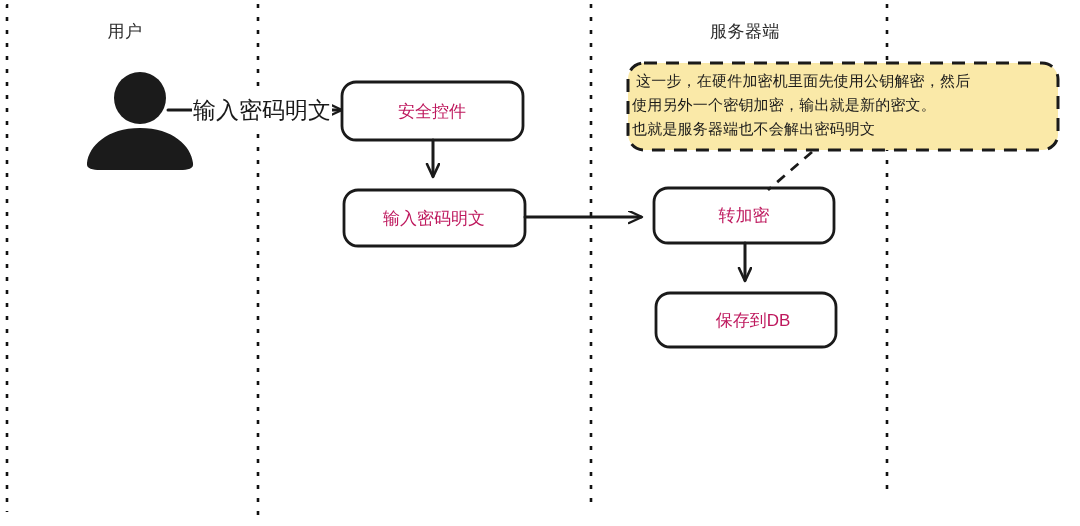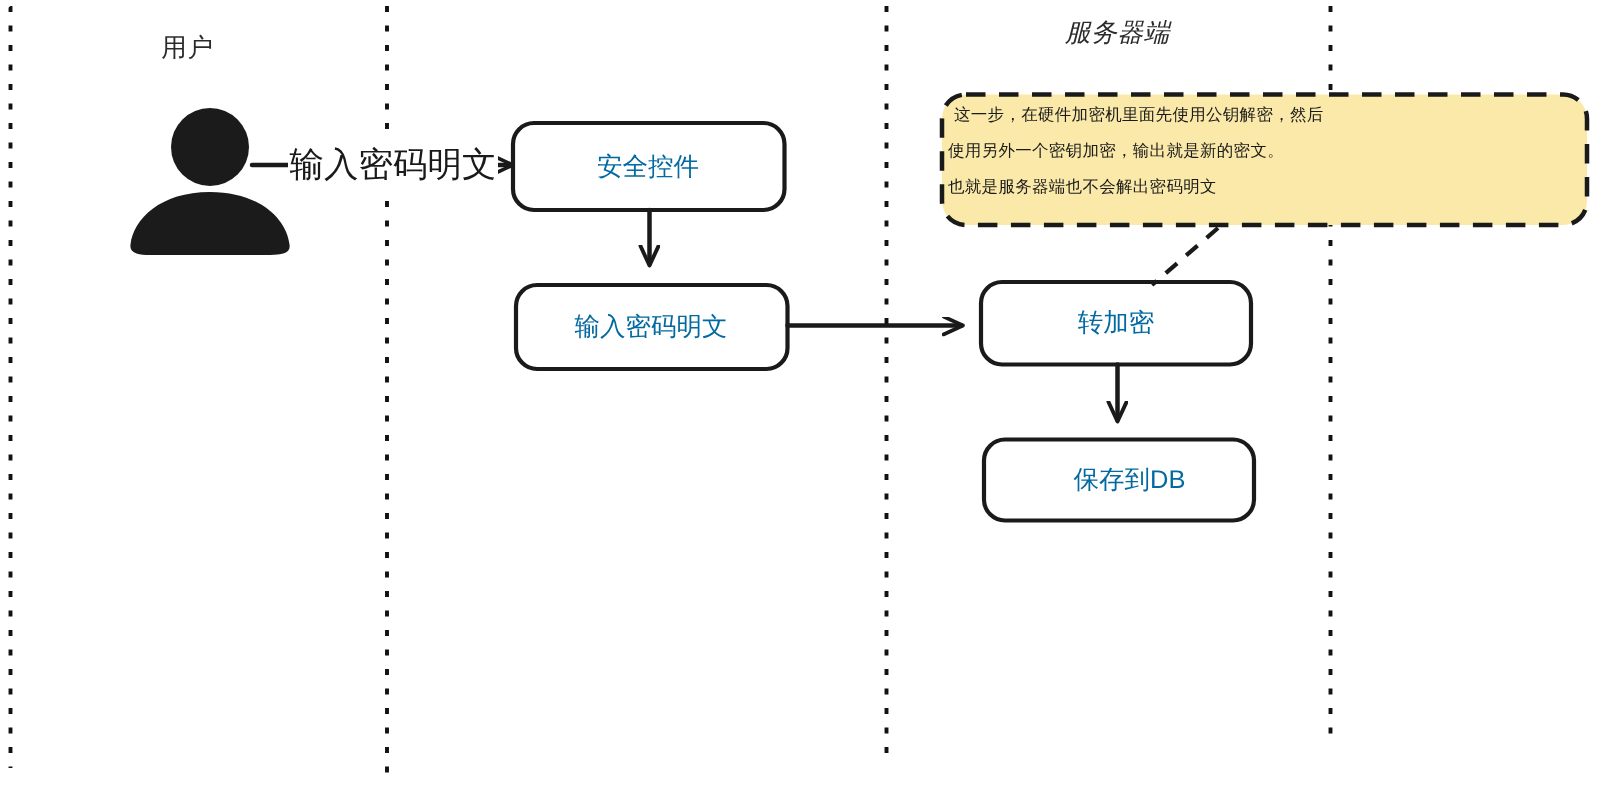--- a/index.html
+++ b/index.html
@@ -29,36 +29,36 @@
     position: absolute;
     font-size: 17px;
     color: #2b2b2b;
     white-space: nowrap;
     transform: translateX(-50%);
     letter-spacing: 0.5px;
   }
   .node-label {
     position: absolute;
     font-size: 17px;
-    color: #0369a1;
+    color: #be185d;
     white-space: nowrap;
     transform: translate(-50%, -50%);
   }
   .edge-label {
     position: absolute;
     font-size: 23px;
     color: #1a1a1a;
     white-space: nowrap;
     transform: translate(-50%, -50%);
     background: #ffffff;
     padding: 0 1px;
   }
   .note-text {
     position: absolute;
-    font-size: 11px;
+    font-size: 15px;
     line-height: 1.42;
     color: #1a1a1a;
     white-space: pre;
     letter-spacing: 0.2px;
   }
 </style>
 </head>
 <body>
 
 <div id="canvas">
@@ -108,21 +108,21 @@
     <line x1="745" y1="243" x2="745" y2="280" stroke="#1a1a1a" stroke-width="3" stroke-linecap="round" marker-end="url(#arrowOpenDown)"></line>
 
     <rect x="656" y="293" width="180" height="54" rx="14" ry="14" fill="#ffffff" stroke="#1a1a1a" stroke-width="2.8"></rect>
 
     <line x1="812" y1="152" x2="768" y2="190" stroke="#1a1a1a" stroke-width="2.8" stroke-linecap="butt" stroke-dasharray="10 8"></line>
 
     <rect x="628" y="63" width="430" height="87" rx="16" ry="16" fill="#FAE9A8" stroke="#1a1a1a" stroke-width="3" stroke-dasharray="13 9"></rect>
   </svg>
 
   <div class="lane-header" style="left:125px; top:20px;">用户</div>
-  <div class="lane-header" style="left:745px; top:10px;font-style:italic;">服务器端</div>
+  <div class="lane-header" style="left:745px; top:20px;">服务器端</div>
 
   <div class="edge-label" style="left:262px; top:110px;">输入密码明文</div>
 
   <div class="node-label" style="left:432px; top:111px;">安全控件</div>
   <div class="node-label" style="left:434px; top:218px;">输入密码明文</div>
   <div class="node-label" style="left:744px; top:215px;">转加密</div>
   <div class="node-label" style="left:753px; top:320px;">保存到DB</div>
 
   <div class="note-text" style="left:636px; top:70px;">这一步，在硬件加密机里面先使用公钥解密，然后</div>
   <div class="note-text" style="left:632px; top:94px;">使用另外一个密钥加密，输出就是新的密文。</div>

